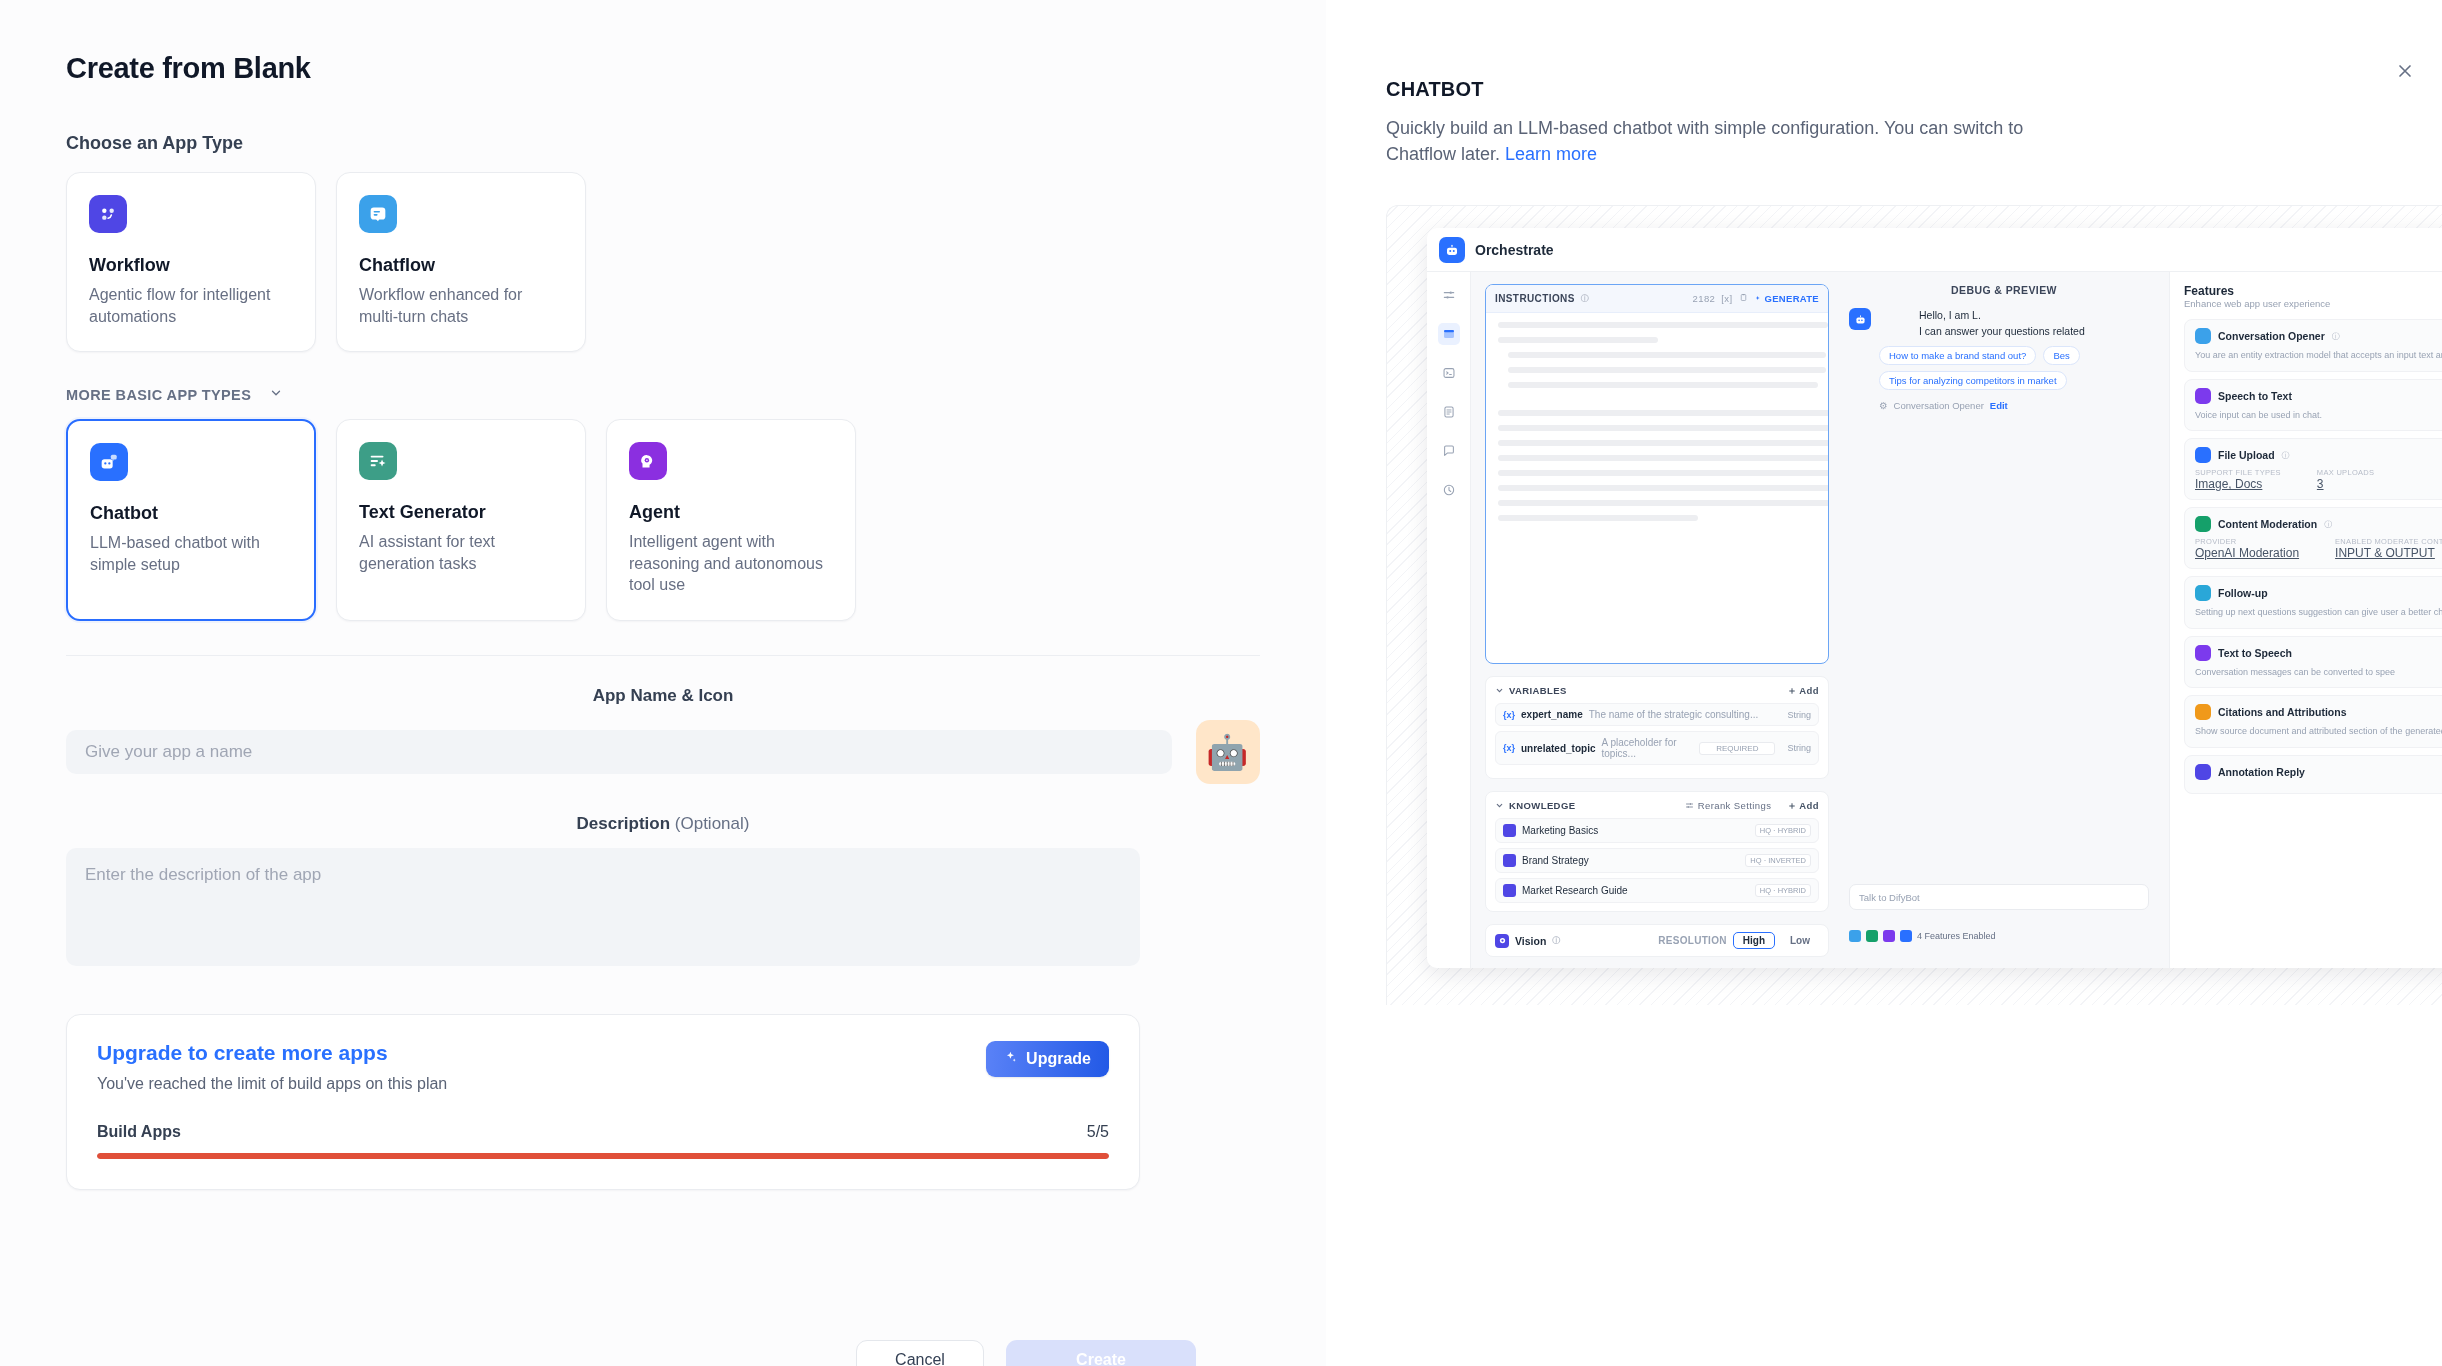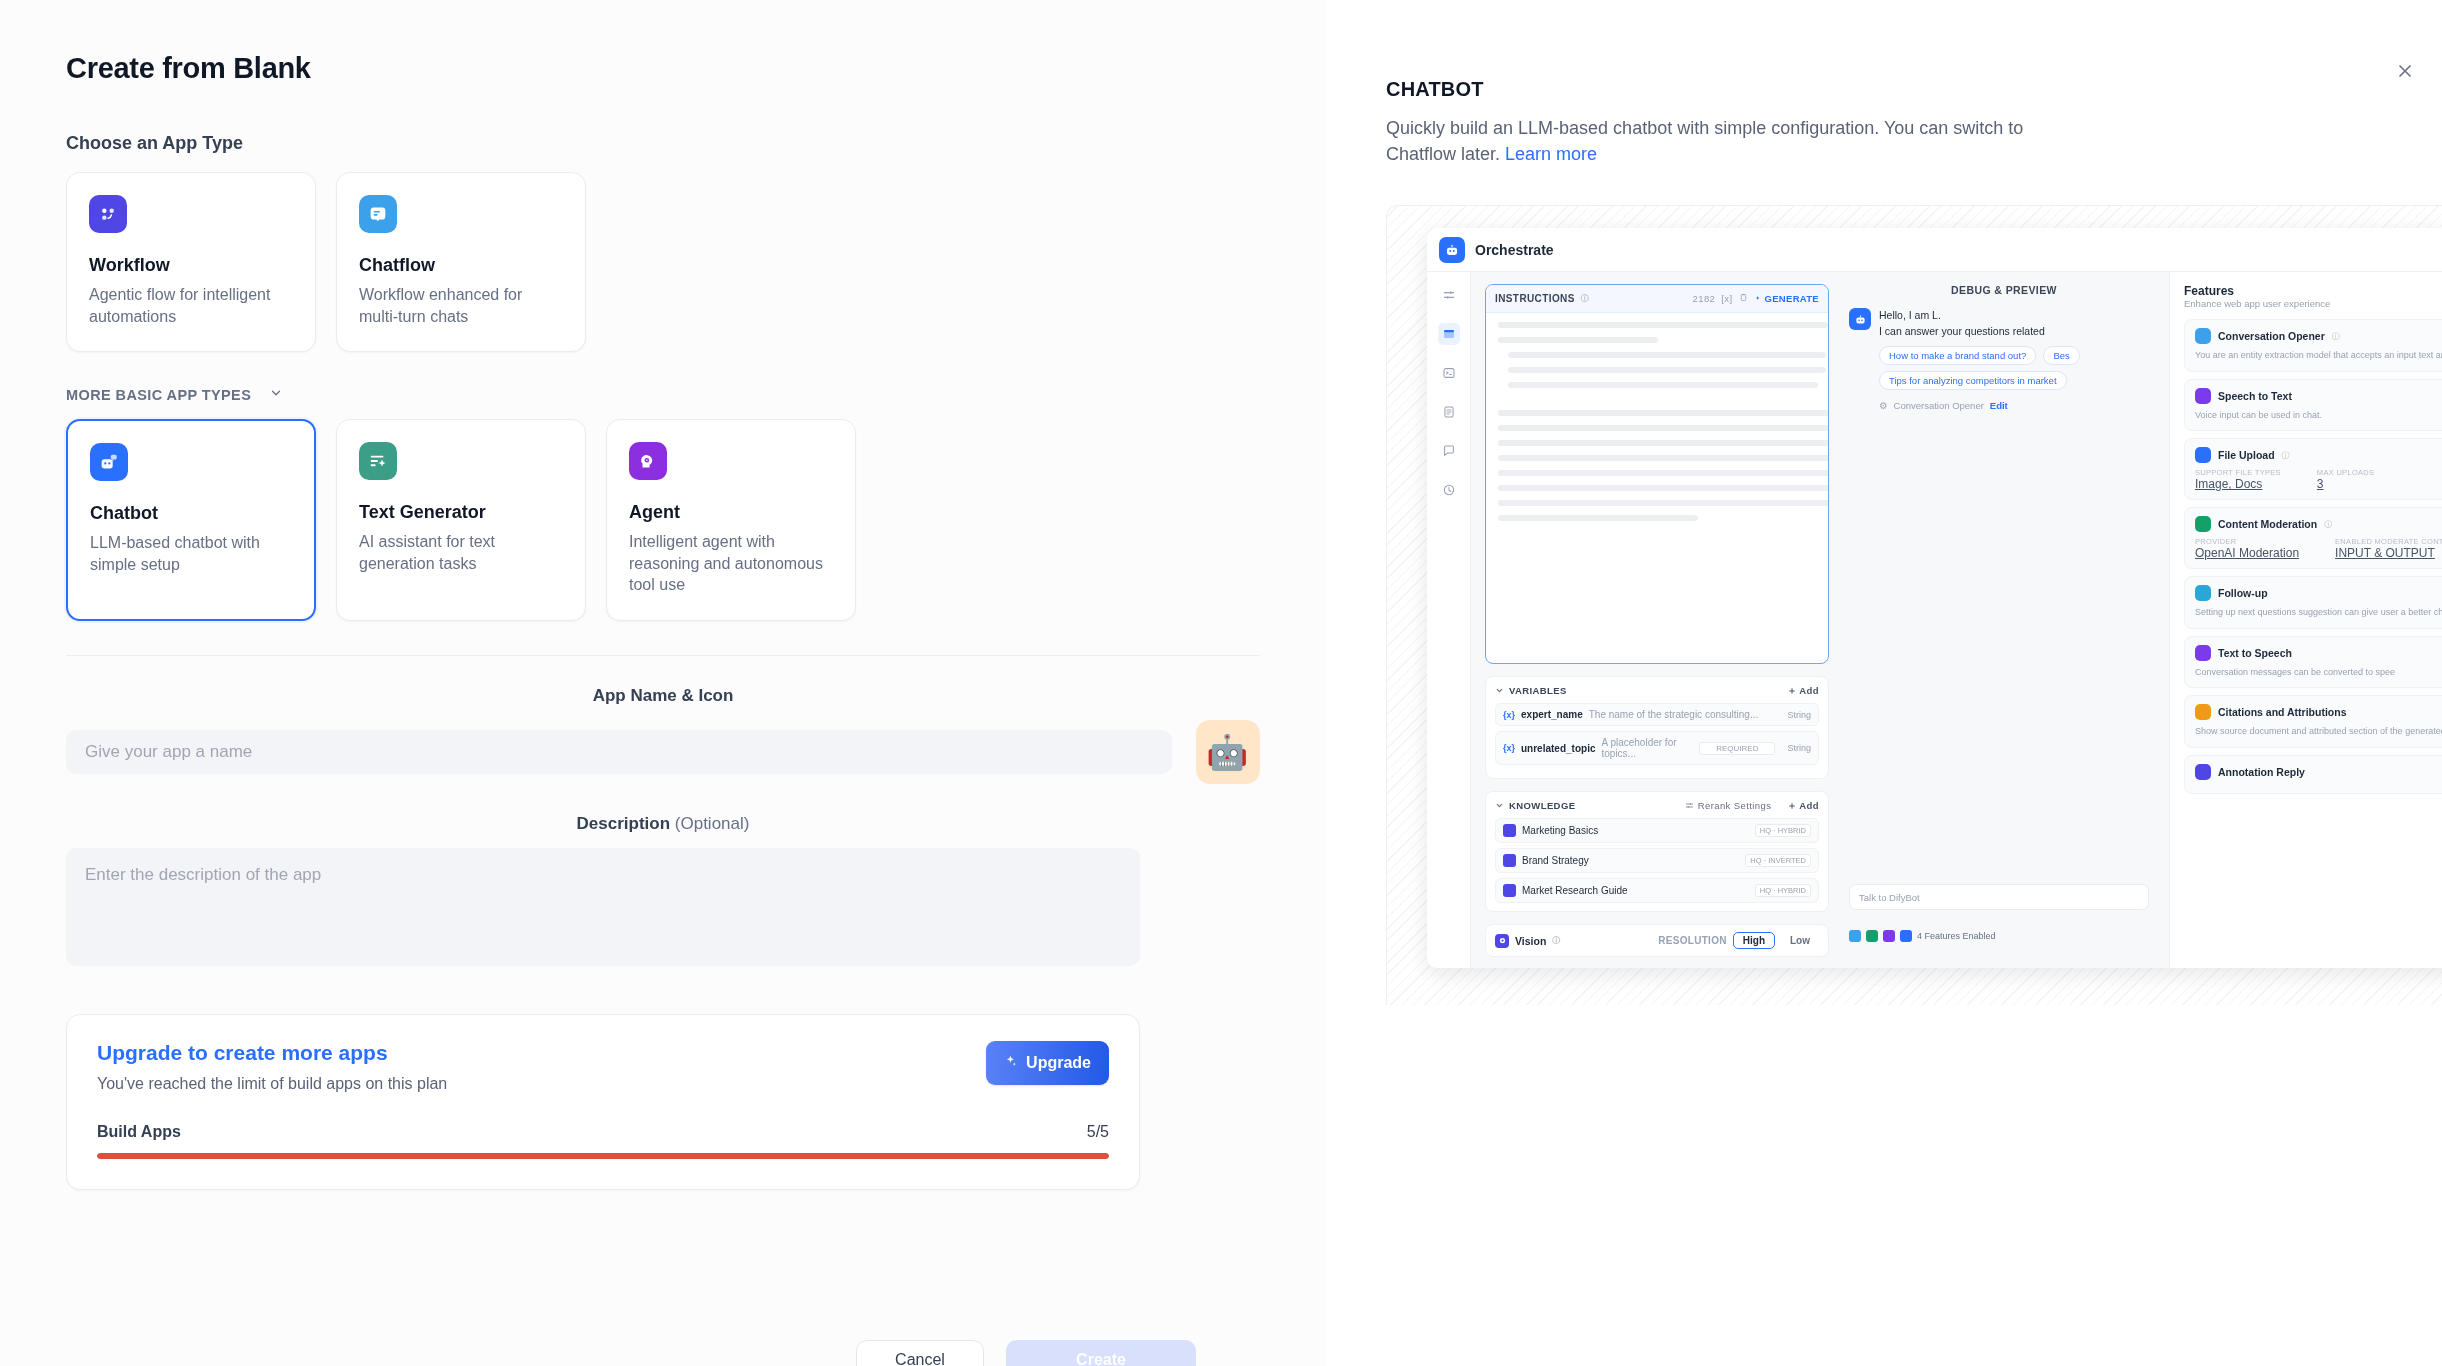--- a/index.html
+++ b/index.html
@@ -119,21 +119,21 @@
     box-shadow:0 1px 2px rgba(16,24,40,.04);
     padding:26px 30px 30px 30px;
     position:relative;
   }
   .up-head { display:flex; align-items:flex-start; justify-content:space-between; }
   .up-title { font-size:21px; font-weight:700; color:#2970ff; margin-bottom:10px; }
   .up-sub { font-size:16px; color:#5a6376; }
   .up-btn {
     background:linear-gradient(95deg,#5a82f7 0%,#2259e6 100%);
     color:#fff; border:none; border-radius:9px;
-    height:44px; padding:0 18px;
+    height:36px; padding:0 18px;
     font-size:16px; font-weight:700; font-family:inherit;
     display:flex; align-items:center; gap:8px;
     cursor:pointer;
     box-shadow:0 1px 2px rgba(16,24,40,.10);
   }
   .meter-row {
     display:flex; align-items:center; justify-content:space-between;
     margin-top:30px; font-size:16px; font-weight:600; color:#354052;
   }
   .meter-val { font-weight:500; color:#354052; }
@@ -267,21 +267,21 @@
   }
   .m-vdot{width:14px;height:14px;border-radius:4px;background:#4f46e5;display:flex;align-items:center;justify-content:center;}
   .m-res{margin-left:auto;font-size:10px;color:#98a2b3;letter-spacing:.3px;}
   .m-seg-hi{border:1px solid #2970ff;border-radius:5px;padding:2px 9px;font-size:10px;font-weight:700;color:#1d2939;background:#fff;}
   .m-seg-lo{padding:2px 9px;font-size:10px;color:#667085;}
 
   .m-col-b { width:330px; padding:12px 10px 0 10px; position:relative; }
   .m-sec-title { font-size:10.5px;font-weight:700;letter-spacing:.4px;color:#3b4559;margin-bottom:12px;text-align:center; }
   .m-chatrow{display:flex;gap:8px;}
   .m-botav{width:22px;height:22px;border-radius:6px;background:#2970ff;display:flex;align-items:center;justify-content:center;flex-shrink:0;}
-  .m-msg{font-size:10.5px;color:#1d2939;line-height:1.5;}
+  .m-msg{font-size:10.5px;color:#1d2939;line-height:1.5;margin-left:40px;}
   .m-sugg{
     display:inline-block;border:1px solid #dbe6fb;border-radius:14px;
     padding:3px 9px;font-size:9.5px;color:#2970ff;margin:6px 4px 0 0;background:#fff;
   }
   .m-opener{margin-top:10px;font-size:9.5px;color:#98a2b3;display:flex;align-items:center;gap:6px;}
   .m-edit{color:#2970ff;font-weight:600;}
   .m-chatbox{
     position:absolute;left:10px;bottom:58px;width:300px;height:26px;
     background:#fff;border:1px solid #e9ebef;border-radius:7px;
     display:flex;align-items:center;padding:0 9px;font-size:9.5px;color:#98a2b3;

